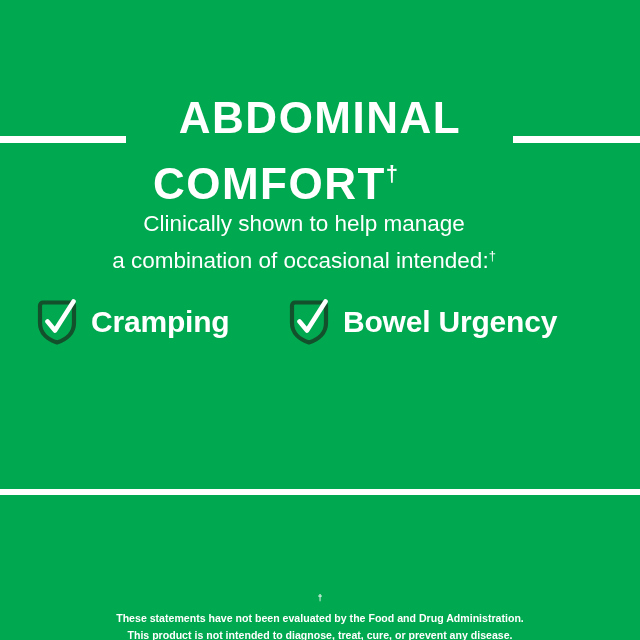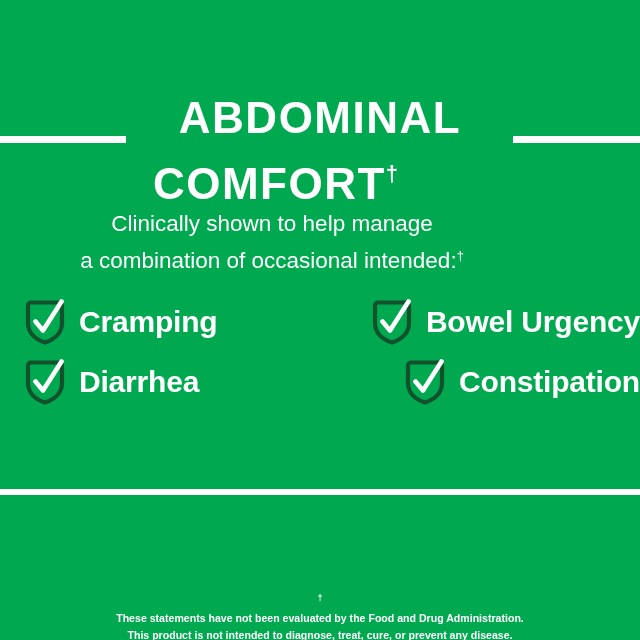--- a/index.html
+++ b/index.html
@@ -75,20 +75,21 @@
   .subtitle {
     position: absolute;
     top: 208px;
     left: 0;
     width: 544px;
     text-align: center;
     color: #ffffff;
     font-size: 22.5px;
     font-weight: normal;
     line-height: 32px;
+    padding-left: 32px;
   }
   .subtitle .sub-dagger {
     font-size: 13px;
     vertical-align: 8px;
   }
 
   
   .symptom-grid {
     position: absolute;
     top: 292px;
@@ -98,22 +99,22 @@
   .symptom-row {
     display: flex;
     height: 60px;
     align-items: center;
   }
   .symptom-cell {
     display: flex;
     align-items: center;
     height: 60px;
   }
-  .symptom-cell.col-left  { width: 278px; padding-left: 24px; box-sizing: border-box; }
-  .symptom-cell.col-right { width: 362px; padding-left: 10px; box-sizing: border-box; justify-content: flex-end; }
+  .symptom-cell.col-left  { width: 278px; padding-left: 36px; box-sizing: border-box; }
+  .symptom-cell.col-right { width: 362px; padding-left: 10px; box-sizing: border-box; }
 
   .shield-icon {
     width: 42px;
     height: 46px;
     flex: 0 0 42px;
     display: block;
   }
   .symptom-label {
     color: #ffffff;
     font-size: 30px;
@@ -181,36 +182,20 @@
       </div>
       <div class="symptom-cell col-right">
         <svg class="shield-icon" viewBox="0 0 42 46">
           <path d="M4 6.5 C4 4.8 5.3 3.5 7 3.5 L35 3.5 C36.7 3.5 38 4.8 38 6.5 L38 24 C38 34 30.5 40.5 21 43.5 C11.5 40.5 4 34 4 24 Z" fill="none" stroke="#13502c" stroke-width="4.2" stroke-linejoin="round"></path>
           <path d="M11.5 22.5 L19 31.5 L37.5 2.5" fill="none" stroke="#ffffff" stroke-width="4.6" stroke-linecap="round" stroke-linejoin="round"></path>
         </svg>
         <span class="symptom-label">Bowel Urgency</span>
       </div>
     </div>
 
-    <div class="symptom-row">
-      <div class="symptom-cell col-left">
-        <svg class="shield-icon" viewBox="0 0 42 46">
-          <path d="M4 6.5 C4 4.8 5.3 3.5 7 3.5 L35 3.5 C36.7 3.5 38 4.8 38 6.5 L38 24 C38 34 30.5 40.5 21 43.5 C11.5 40.5 4 34 4 24 Z" fill="none" stroke="#13502c" stroke-width="4.2" stroke-linejoin="round"></path>
-          <path d="M11.5 22.5 L19 31.5 L37.5 2.5" fill="none" stroke="#ffffff" stroke-width="4.6" stroke-linecap="round" stroke-linejoin="round"></path>
-        </svg>
-        <span class="symptom-label">Diarrhea</span>
-      </div>
-      <div class="symptom-cell col-right">
-        <svg class="shield-icon" viewBox="0 0 42 46">
-          <path d="M4 6.5 C4 4.8 5.3 3.5 7 3.5 L35 3.5 C36.7 3.5 38 4.8 38 6.5 L38 24 C38 34 30.5 40.5 21 43.5 C11.5 40.5 4 34 4 24 Z" fill="none" stroke="#13502c" stroke-width="4.2" stroke-linejoin="round"></path>
-          <path d="M11.5 22.5 L19 31.5 L37.5 2.5" fill="none" stroke="#ffffff" stroke-width="4.6" stroke-linecap="round" stroke-linejoin="round"></path>
-        </svg>
-        <span class="symptom-label">Constipation</span>
-      </div>
-    </div>
 
     <div class="symptom-row">
     </div>
 
   </div>
 
   <div class="divider-bar"></div>
 
   <div class="footer">
     <span><span class="foot-dagger">†</span><span>These statements have not been evaluated by the Food and Drug Administration.</span></span>

